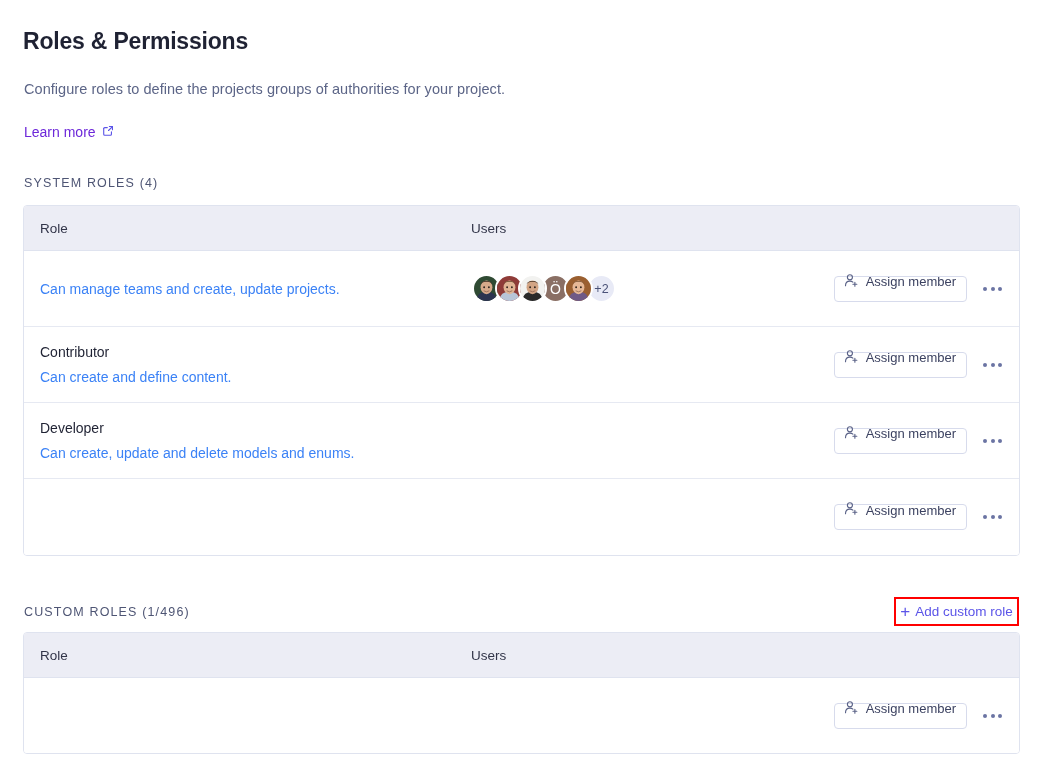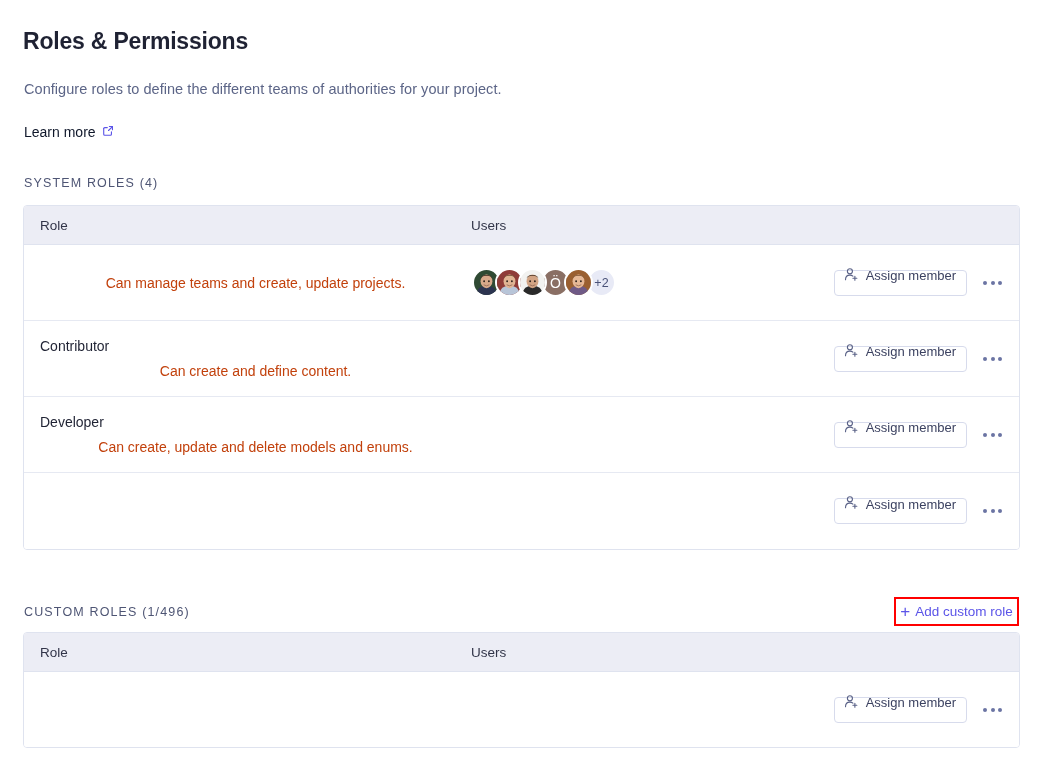--- a/index.html
+++ b/index.html
@@ -39,21 +39,21 @@
     position: absolute;
     left: 24px; top: 123px;
     display: flex;
     align-items: center;
     gap: 6px;
     text-decoration: none;
     cursor: pointer;
   }
   .learn-more-text {
     font-size: 14px;
-    color: #0f172a;
+    color: #6d28d9;
   }
   .ext-icon { display: block; }
 
   
   .section-label {
     position: absolute;
     font-size: 12.5px;
     font-weight: 500;
     color: #4e5574;
     letter-spacing: 1.15px;
@@ -97,21 +97,21 @@
     border-radius: 4px;
     background: #ffffff;
     overflow: hidden;
   }
   #system-table { top: 205px; }
   #custom-table { top: 632px; }
 
   .thead {
     display: flex;
     align-items: center;
-    height: 39px;
+    height: 45px;
     background: #ecedf5;
     border-bottom: 1px solid #dfe3ef;
   }
   .th {
     font-size: 13.5px;
     color: #323549;
   }
   .th-role  { padding-left: 16px; width: 447px; }
   .th-users { width: 120px; }
 
@@ -133,22 +133,21 @@
     flex-direction: column;
     justify-content: center;
     gap: 9px;
   }
   .role-name {
     font-size: 14px;
     color: #1f2233;
   }
   .role-desc {
     font-size: 14px;
-    color: #c2410c;
-    text-align: center;
+    color: #3b82f6;
   }
 
   .row-users {
     flex: 1;
     display: flex;
     align-items: center;
     padding-left: 1px;
   }
 
   
@@ -229,21 +228,21 @@
     border-radius: 50%;
     background: #6b74a3;
   }
 </style>
 </head>
 <body>
 
 <div class="page">
 
   <h1 class="page-title">Roles &amp; Permissions</h1>
-  <p class="page-subtitle">Configure roles to define the different teams of authorities for your project.</p>
+  <p class="page-subtitle">Configure roles to define the projects groups of authorities for your project.</p>
 
   <a class="learn-more">
     <span class="learn-more-text">Learn more</span>
     <span class="ext-icon">
       <svg width="12" height="12" viewBox="0 0 14 14">
         <path d="M2 4.2 a1.2 1.2 0 0 1 1.2-1.2 H6.2" fill="none" stroke="#5b54e8" stroke-width="1.3" stroke-linecap="round"></path>
         <path d="M2 4.2 V10.8 a1.2 1.2 0 0 0 1.2 1.2 H9.8 a1.2 1.2 0 0 0 1.2-1.2 V7.8" fill="none" stroke="#5b54e8" stroke-width="1.3" stroke-linecap="round"></path>
         <path d="M7.6 6.4 L12.2 1.8" fill="none" stroke="#5b54e8" stroke-width="1.3" stroke-linecap="round"></path>
         <path d="M8.6 1.8 H12.2 V5.4" fill="none" stroke="#5b54e8" stroke-width="1.3" stroke-linecap="round" stroke-linejoin="round"></path>
       </svg>

